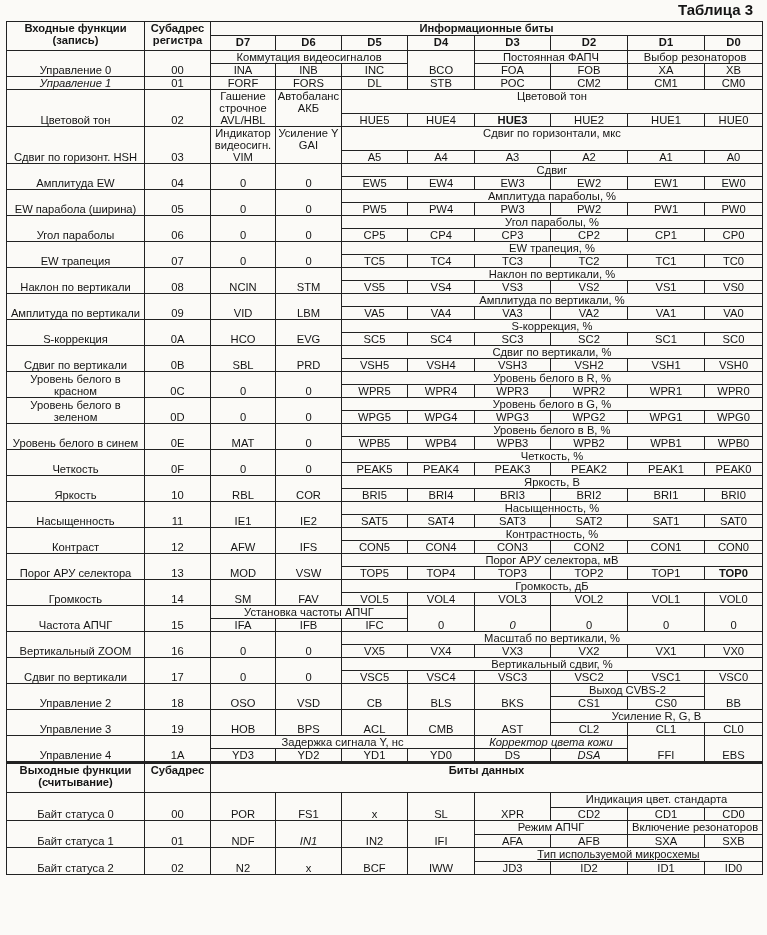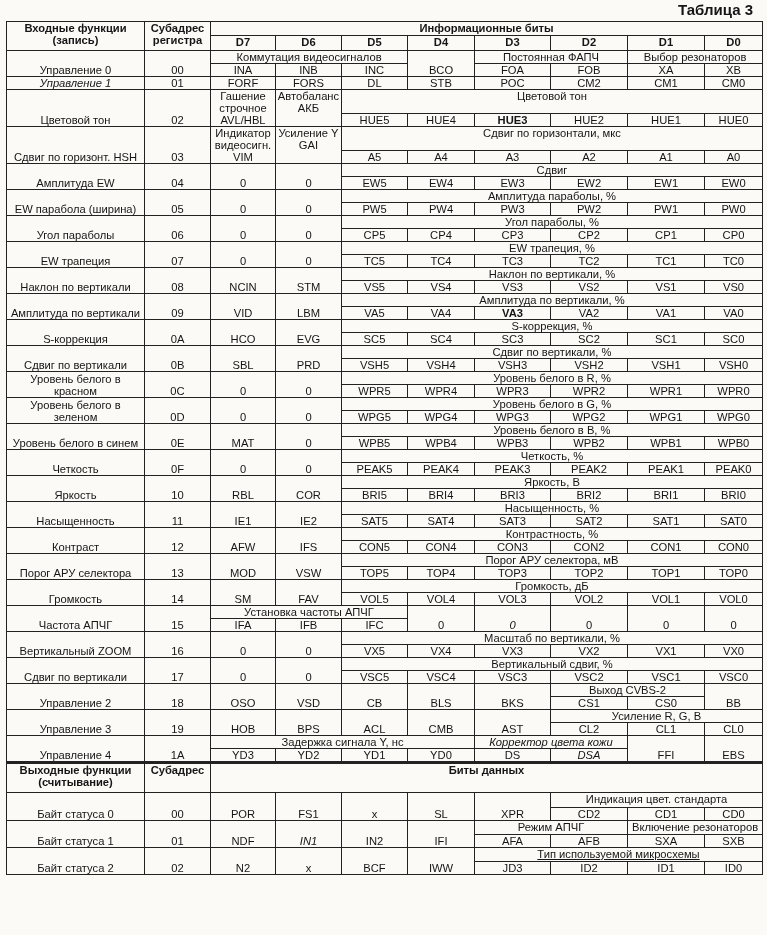--- a/index.html
+++ b/index.html
@@ -186,21 +186,21 @@
       <tr>
         <td rowspan="2" class="w">Амплитуда по вертикали</td>
         <td rowspan="2">09</td>
         <td rowspan="2">VID</td>
         <td rowspan="2">LBM</td>
         <td colspan="6" class="top" style="height: 11px;">Амплитуда по вертикали, %</td>
       </tr>
       <tr>
         <td style="height: 11px;">VA5</td>
         <td style="height: 11px;">VA4</td>
-        <td style="height: 11px; font-weight: bold;">VA3</td>
+        <td style="height: 11px;">VA3</td>
         <td style="height: 11px;">VA2</td>
         <td style="height: 11px;">VA1</td>
         <td style="height: 11px;">VA0</td>
       </tr>
       <tr>
         <td rowspan="2" class="w">S-коррекция</td>
         <td rowspan="2">0A</td>
         <td rowspan="2">HCO</td>
         <td rowspan="2">EVG</td>
         <td colspan="6" class="top" style="height: 11px;">S-коррекция, %</td>
@@ -339,21 +339,21 @@
         <td rowspan="2">MOD</td>
         <td rowspan="2">VSW</td>
         <td colspan="6" class="top" style="height: 11px;">Порог АРУ селектора, мВ</td>
       </tr>
       <tr>
         <td style="height: 11px;">TOP5</td>
         <td style="height: 11px;">TOP4</td>
         <td style="height: 11px;">TOP3</td>
         <td style="height: 11px;">TOP2</td>
         <td style="height: 11px;">TOP1</td>
-        <td style="height: 11px;">TOP0</td>
+        <td style="height: 11px; font-weight: bold;">TOP0</td>
       </tr>
       <tr>
         <td rowspan="2" class="w">Громкость</td>
         <td rowspan="2">14</td>
         <td rowspan="2">SM</td>
         <td rowspan="2">FAV</td>
         <td colspan="6" class="top" style="height: 11px;">Громкость, дБ</td>
       </tr>
       <tr>
         <td style="height: 11px;">VOL5</td>

